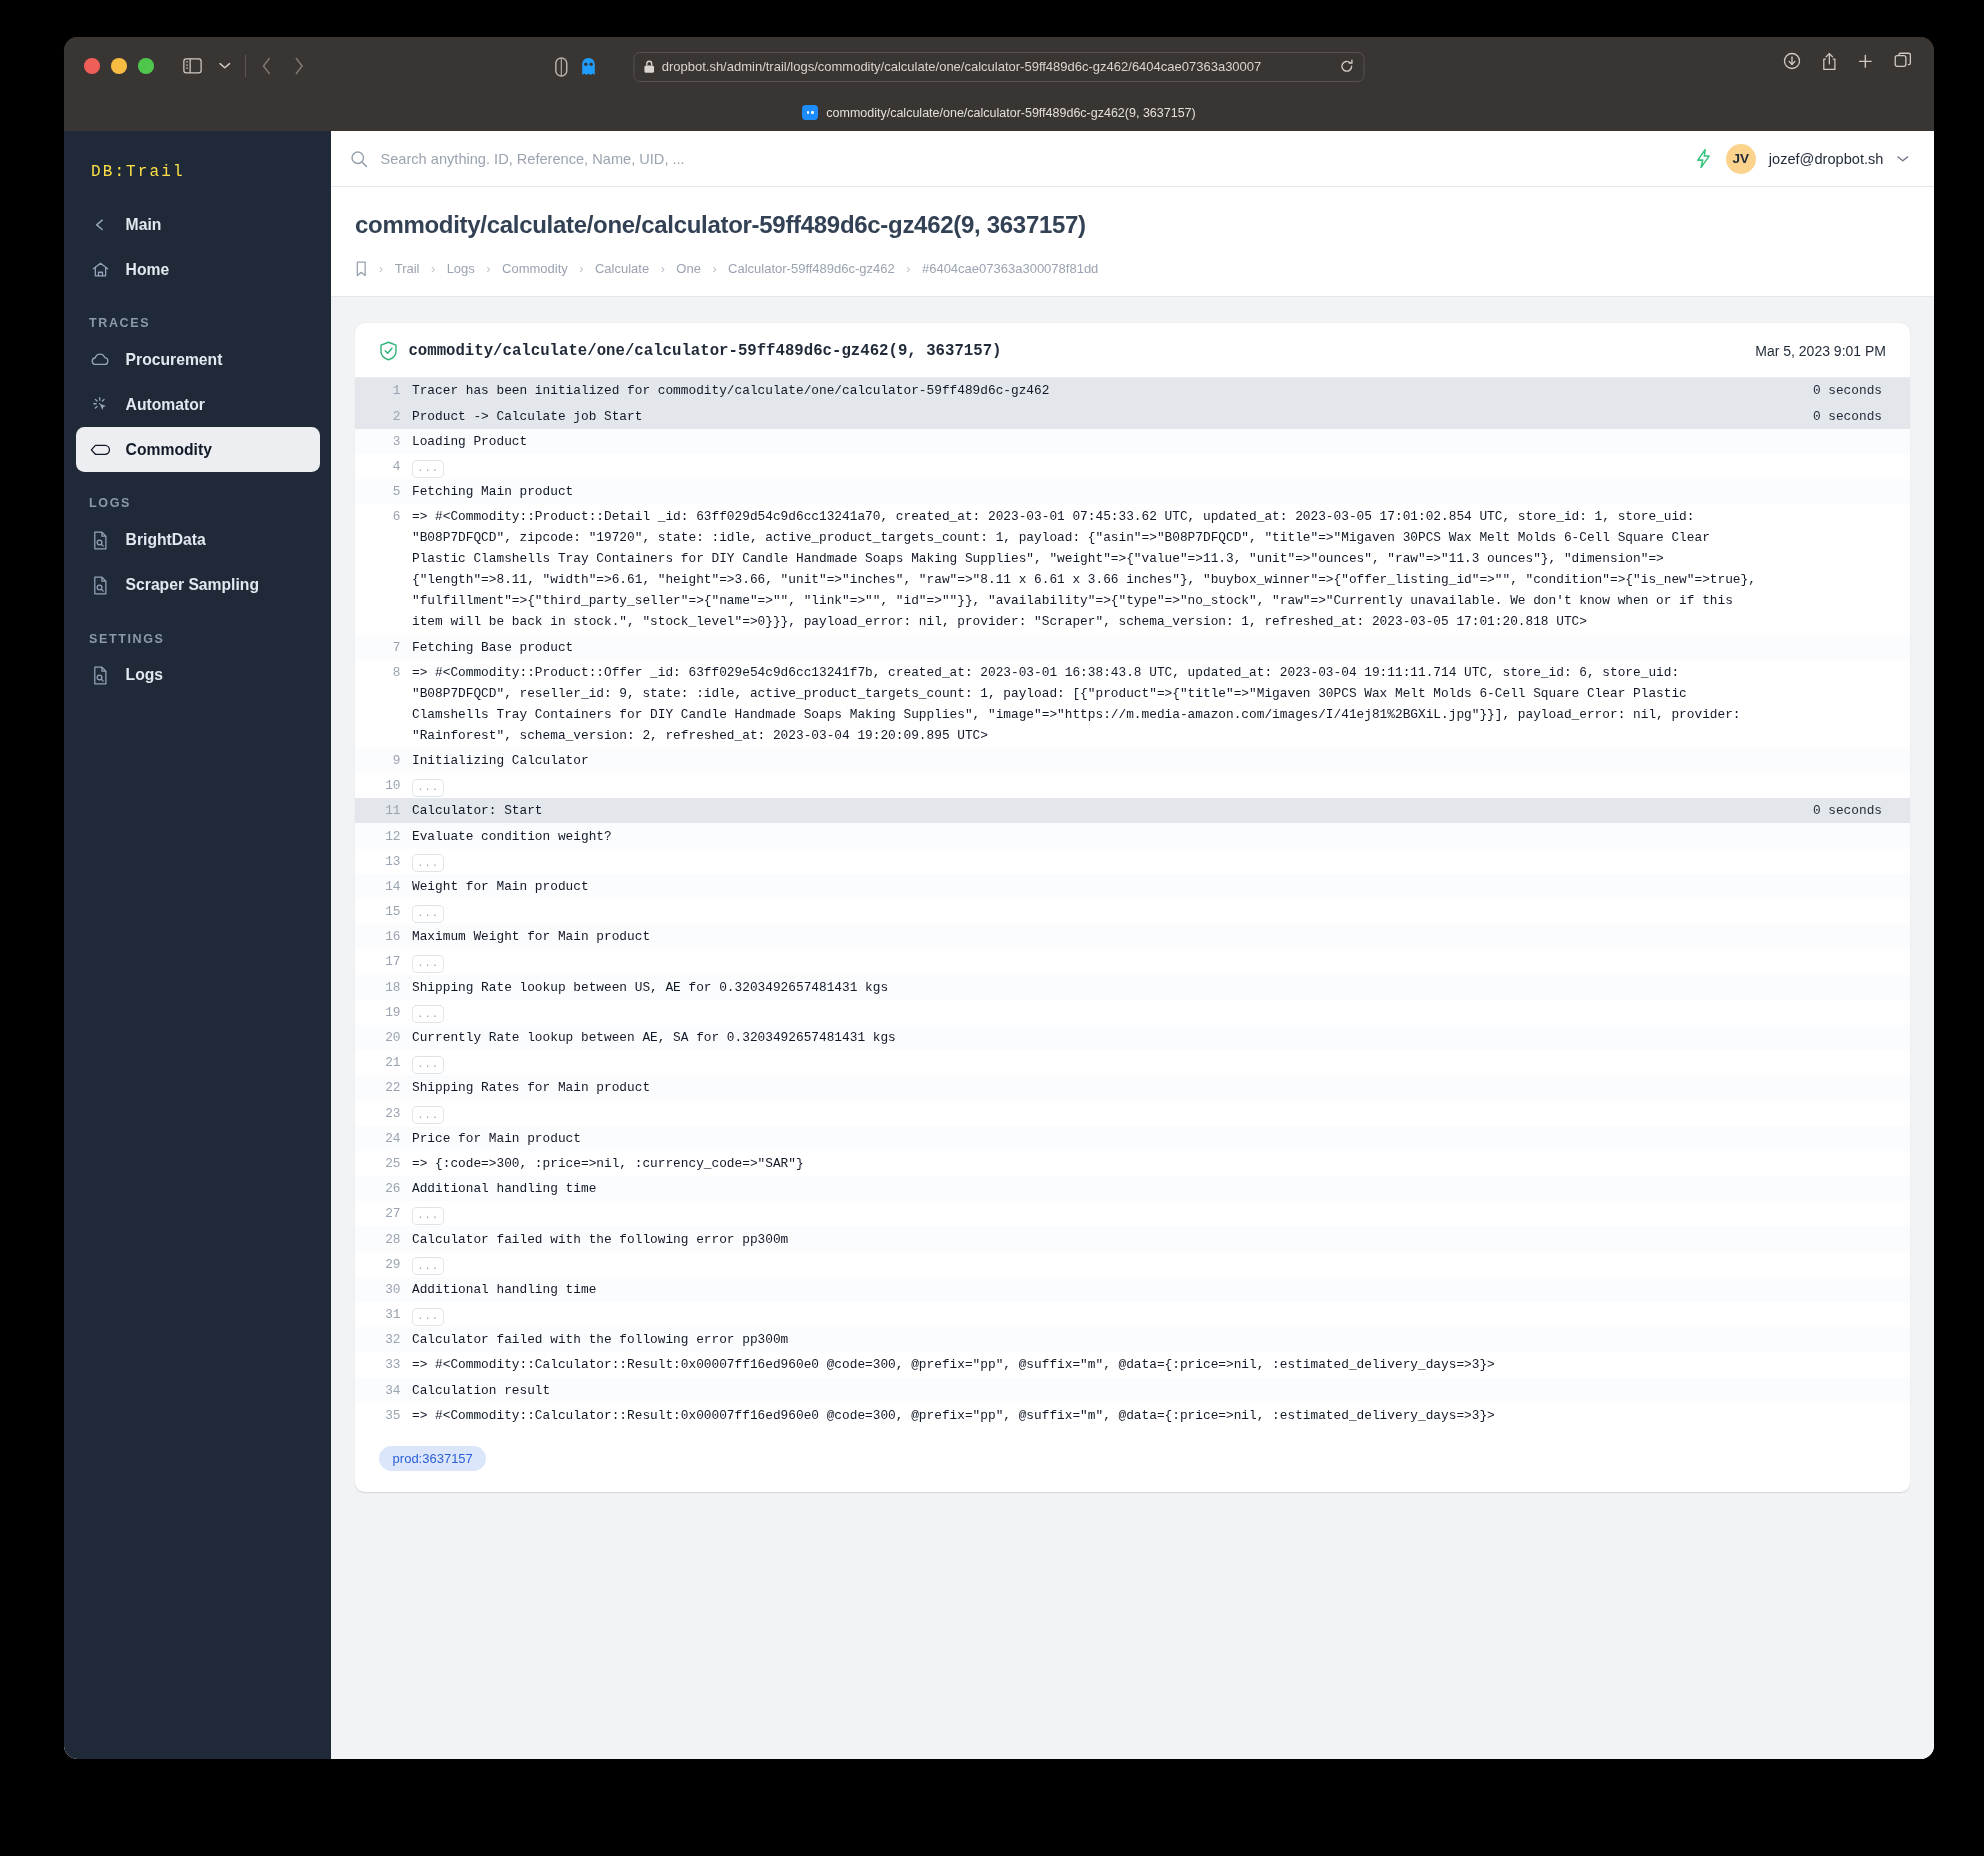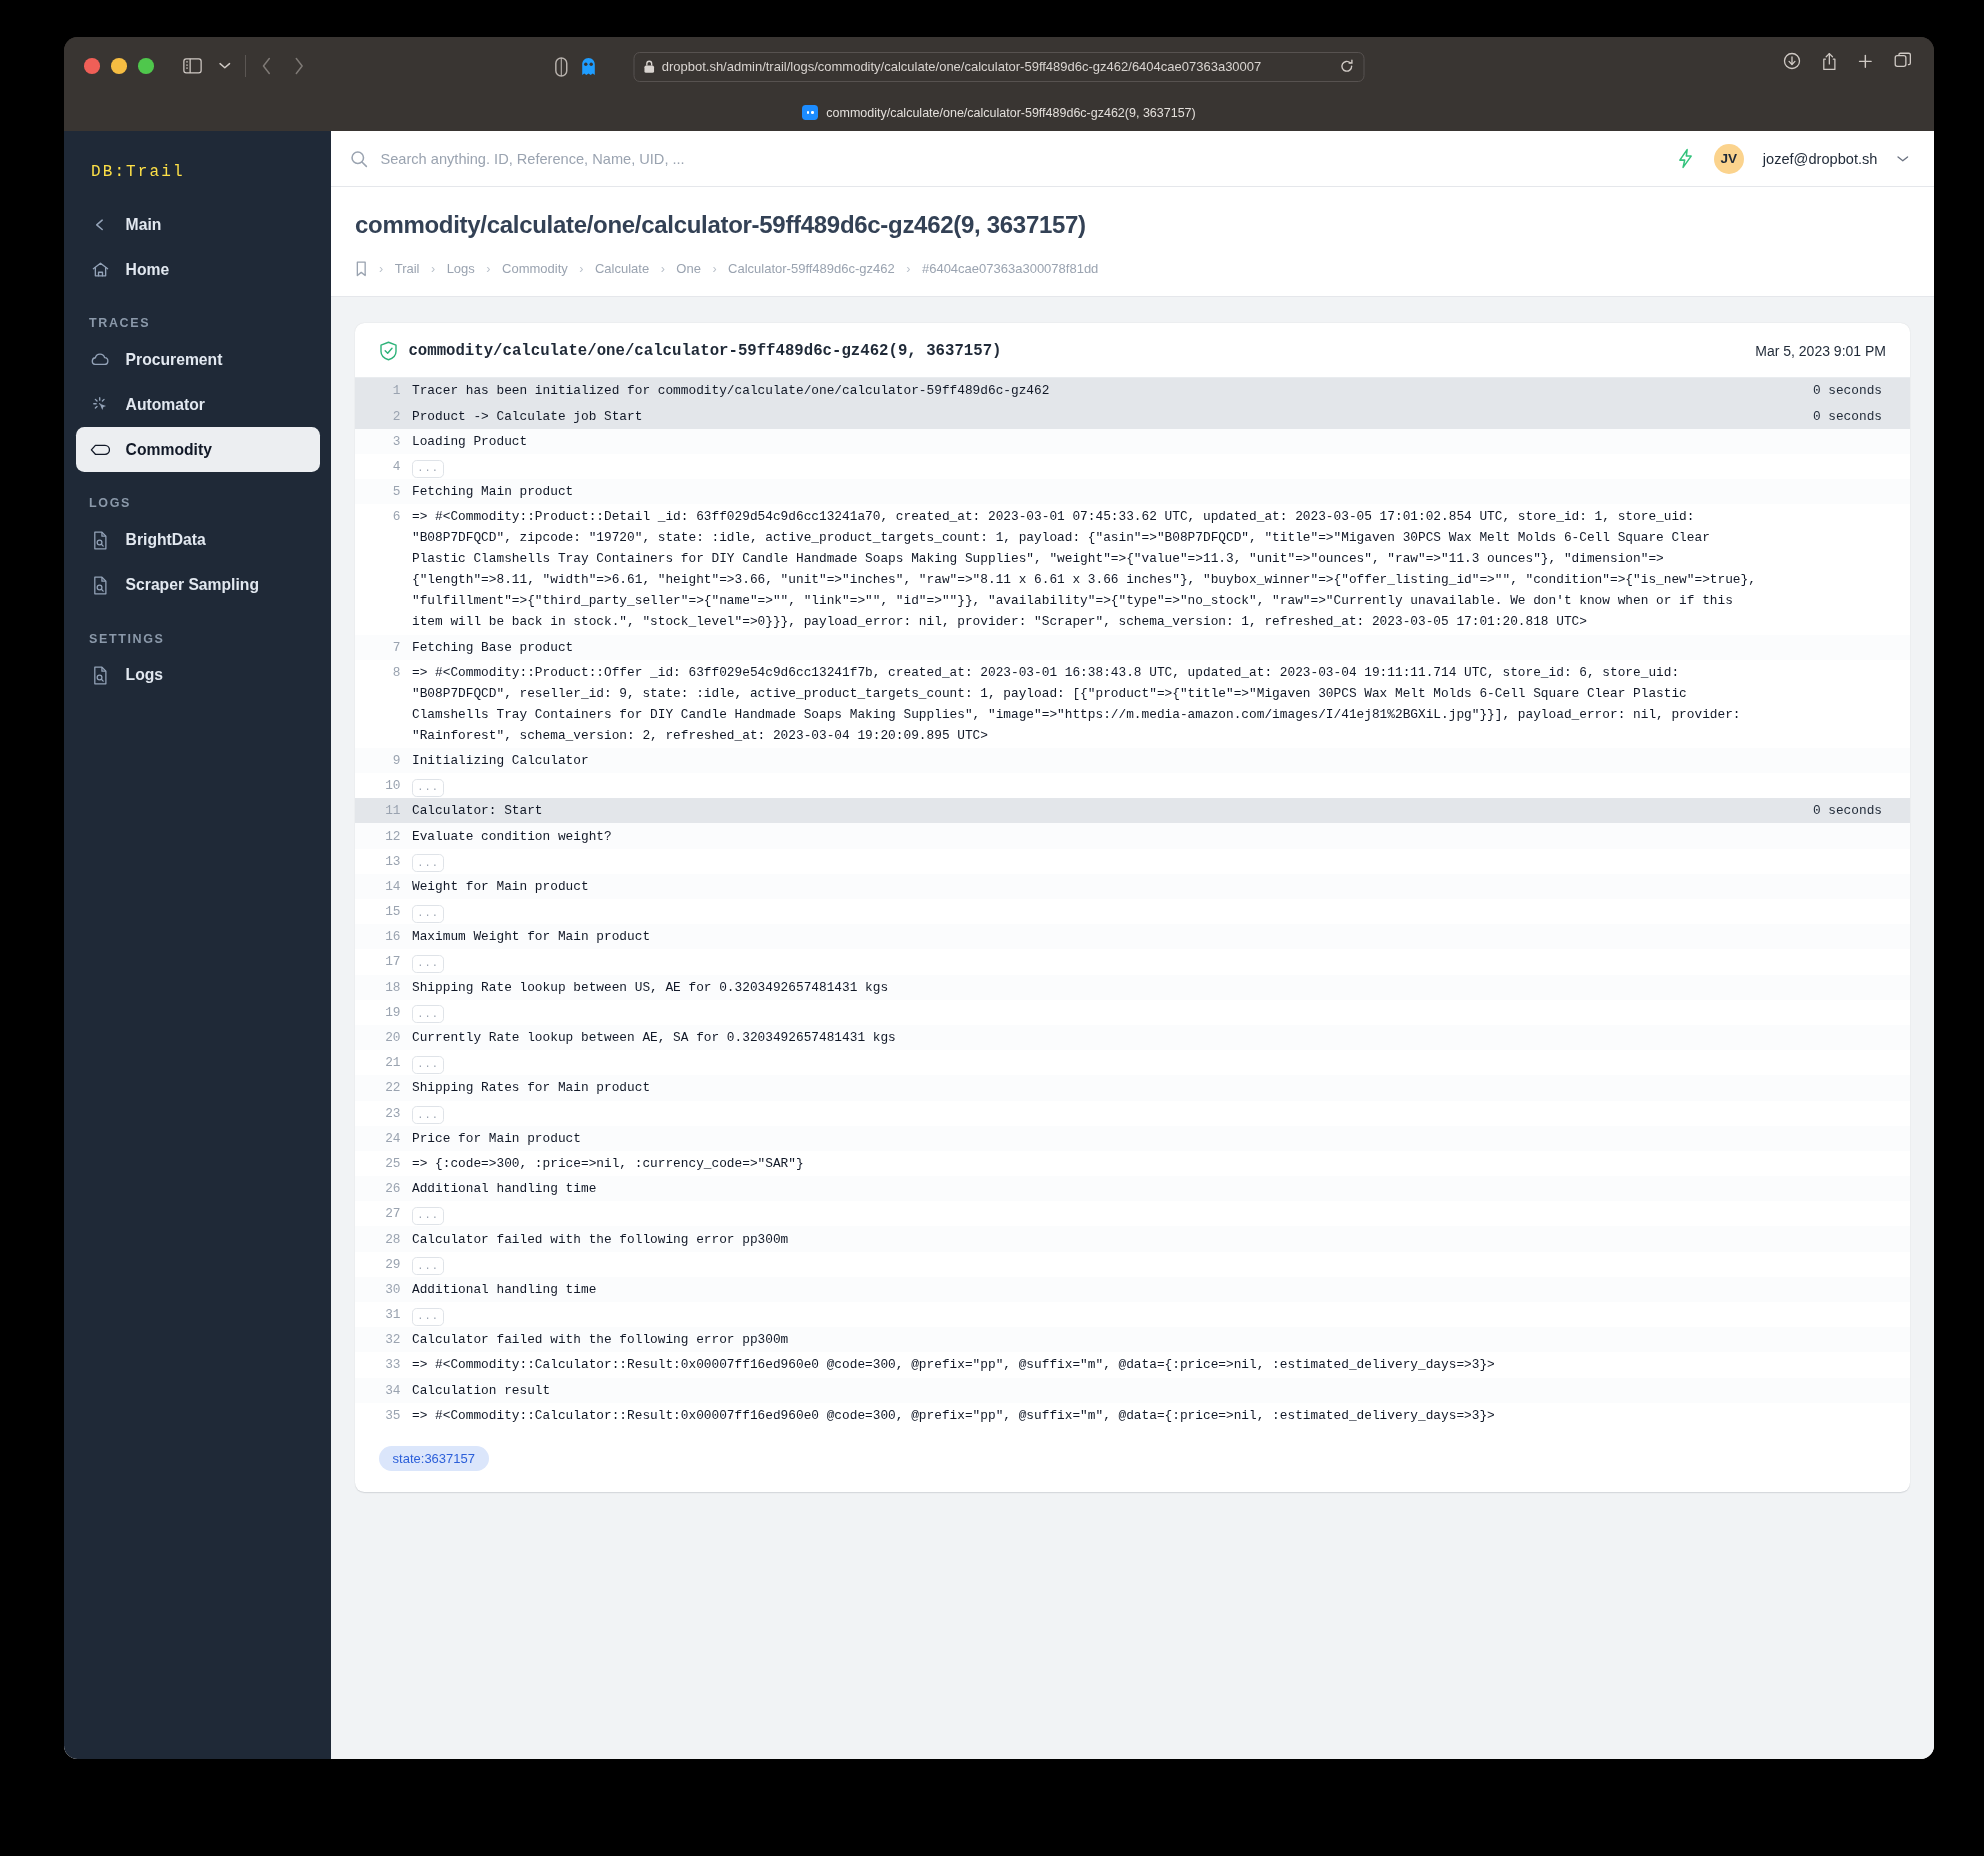--- a/index.html
+++ b/index.html
@@ -119,21 +119,21 @@
   }
   .search{
     display:flex; align-items:center; gap:12.5px; flex:1; min-width:0;
   }
   .search-input{
     border:none; outline:none; background:transparent;
     font-size:14.6px; color:#64748b; font-family:"Liberation Sans",sans-serif;
     width:100%;
   }
   .search-input::placeholder{ color:#9aa3b0; }
-  .topbar-right{ display:flex; align-items:center; gap:19px; }
+  .topbar-right{ display:flex; align-items:center; gap:13px; }
   .avatar{
     width:30px;height:30px;border-radius:50%;
     background:#fbd38d; color:#1f2937;
     display:flex;align-items:center;justify-content:center;
     font-size:13.6px; font-weight:bold;
   }
   .user-email{ font-size:14.6px; color:#1f2937; }
 
   .titleblock{
     background:#fff; border-bottom:0.5px solid #e5e7eb;
@@ -699,21 +699,21 @@
 
             <div class="logrow alt">
               <span class="lineno">35</span>
               <span class="logtext">=&gt; #&lt;Commodity::Calculator::Result:0x00007ff16ed960e0 @code=300, @prefix="pp", @suffix="m", @data={:price=&gt;nil, :estimated_delivery_days=&gt;3}&gt;</span>
               <span class="dur"></span>
             </div>
 
           </div>
 
           <div class="card-foot">
-            <span class="tag">state:3637157</span>
+            <span class="tag">prod:3637157</span>
           </div>
         </div>
       </div>
 
     </section>
   </div>
 </div>
 
 
 </body></html>

